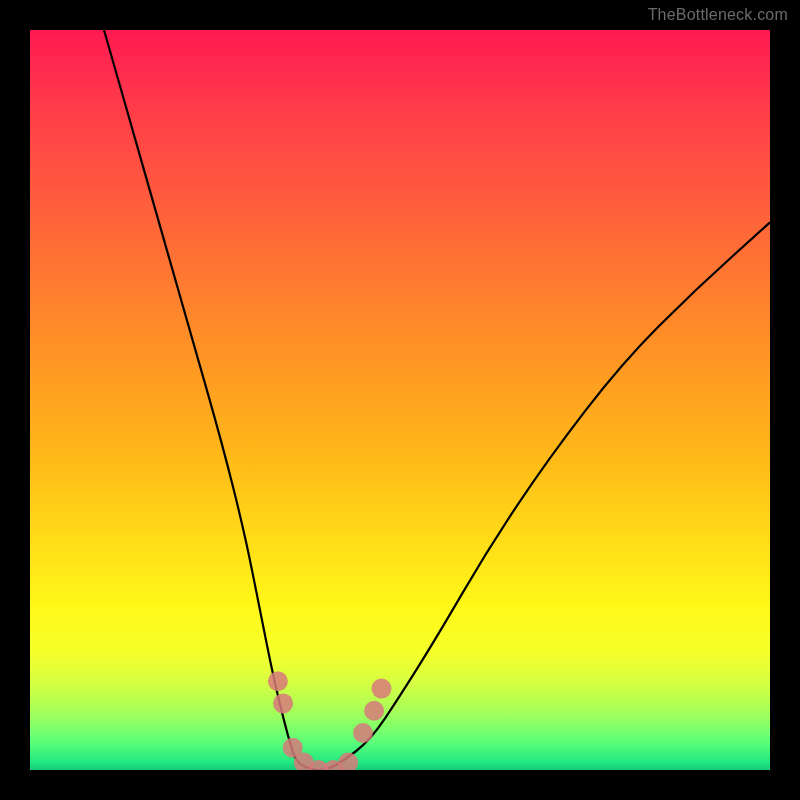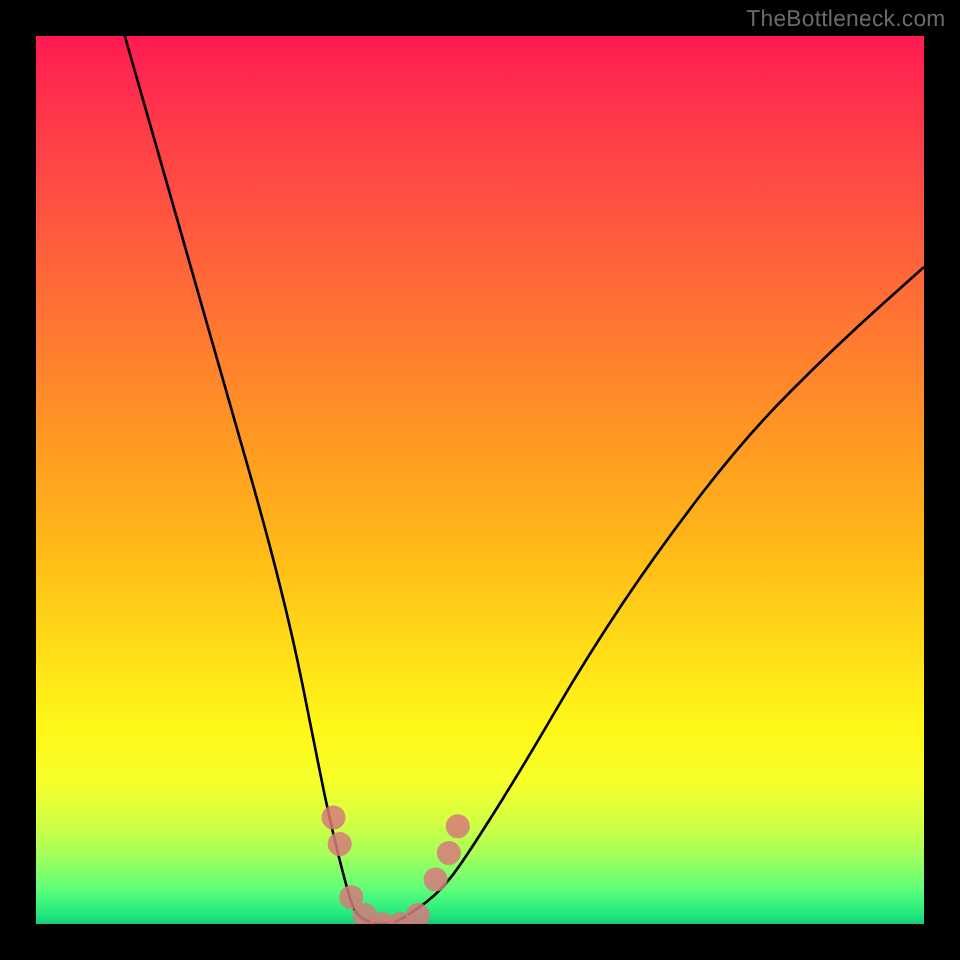--- a/index.html
+++ b/index.html
@@ -45,21 +45,21 @@
     top: 0;
     width: 740px;
     height: 740px;
     pointer-events: none;
   }
   .watermark {
     position: absolute;
     top: 6px;
     right: 12px;
     color: #6a6a6a;
-    font-size: 19px;
+    font-size: 16px;
     font-weight: 500;
     letter-spacing: 0.2px;
   }
 </style>
 </head>
 <body>
 
 <div class="frame">
   <div class="plot">
     <svg class="curve-layer" viewBox="0 0 740 740" preserveAspectRatio="none">

